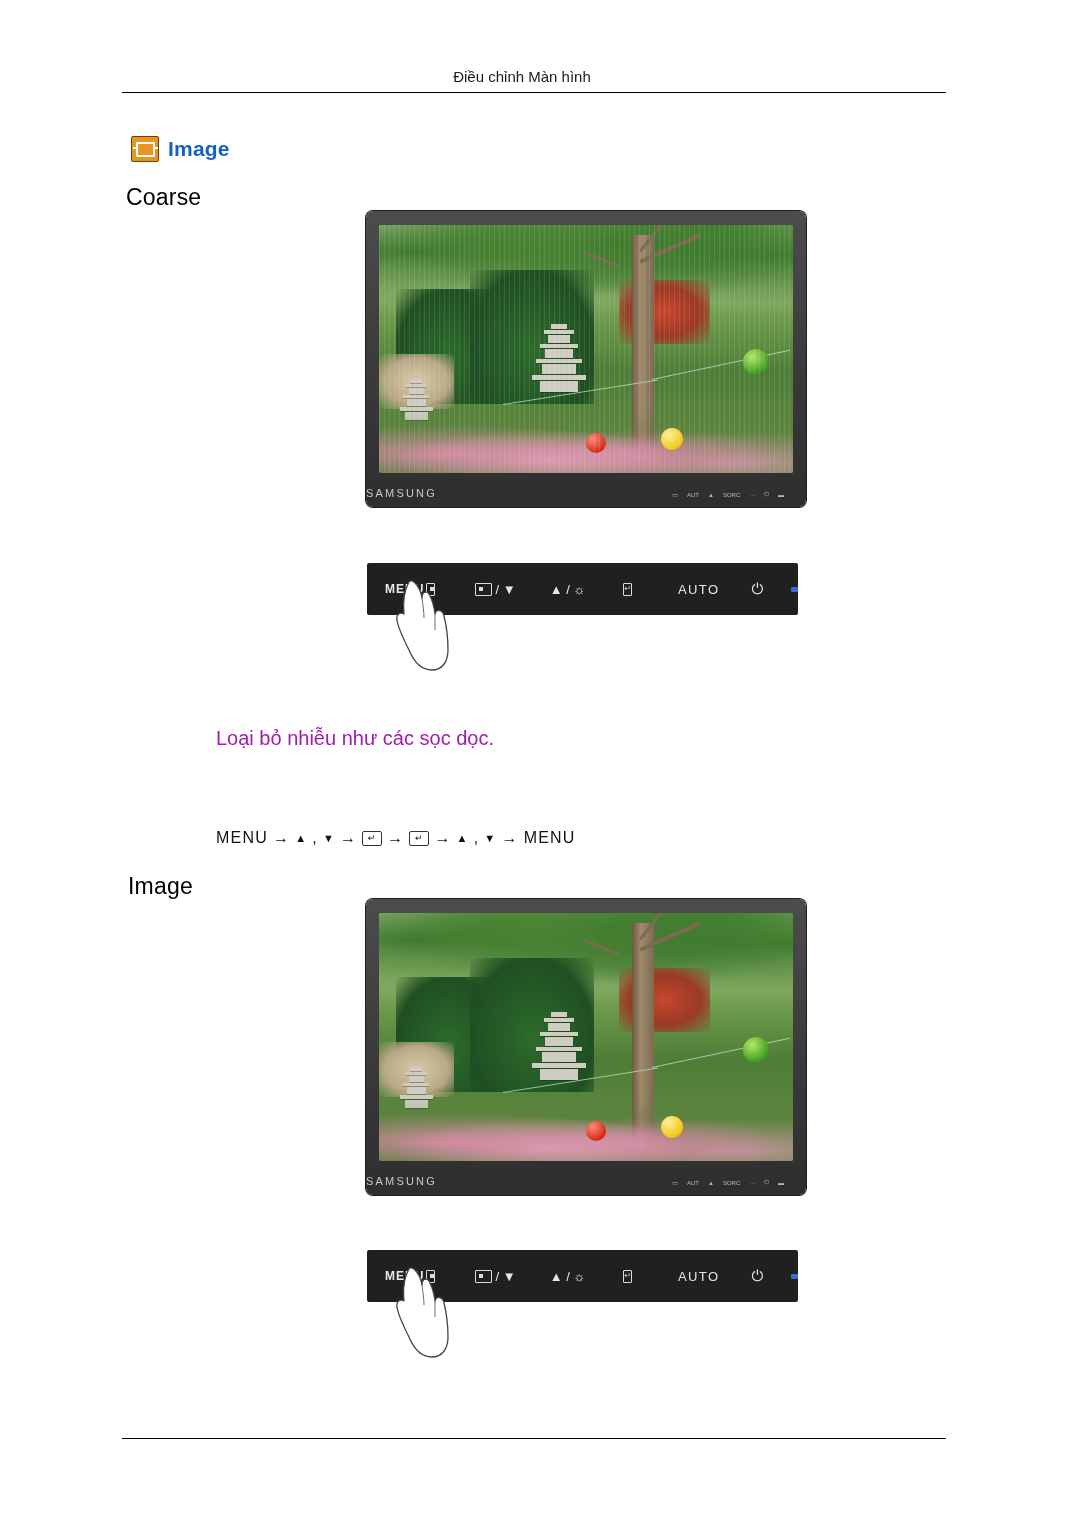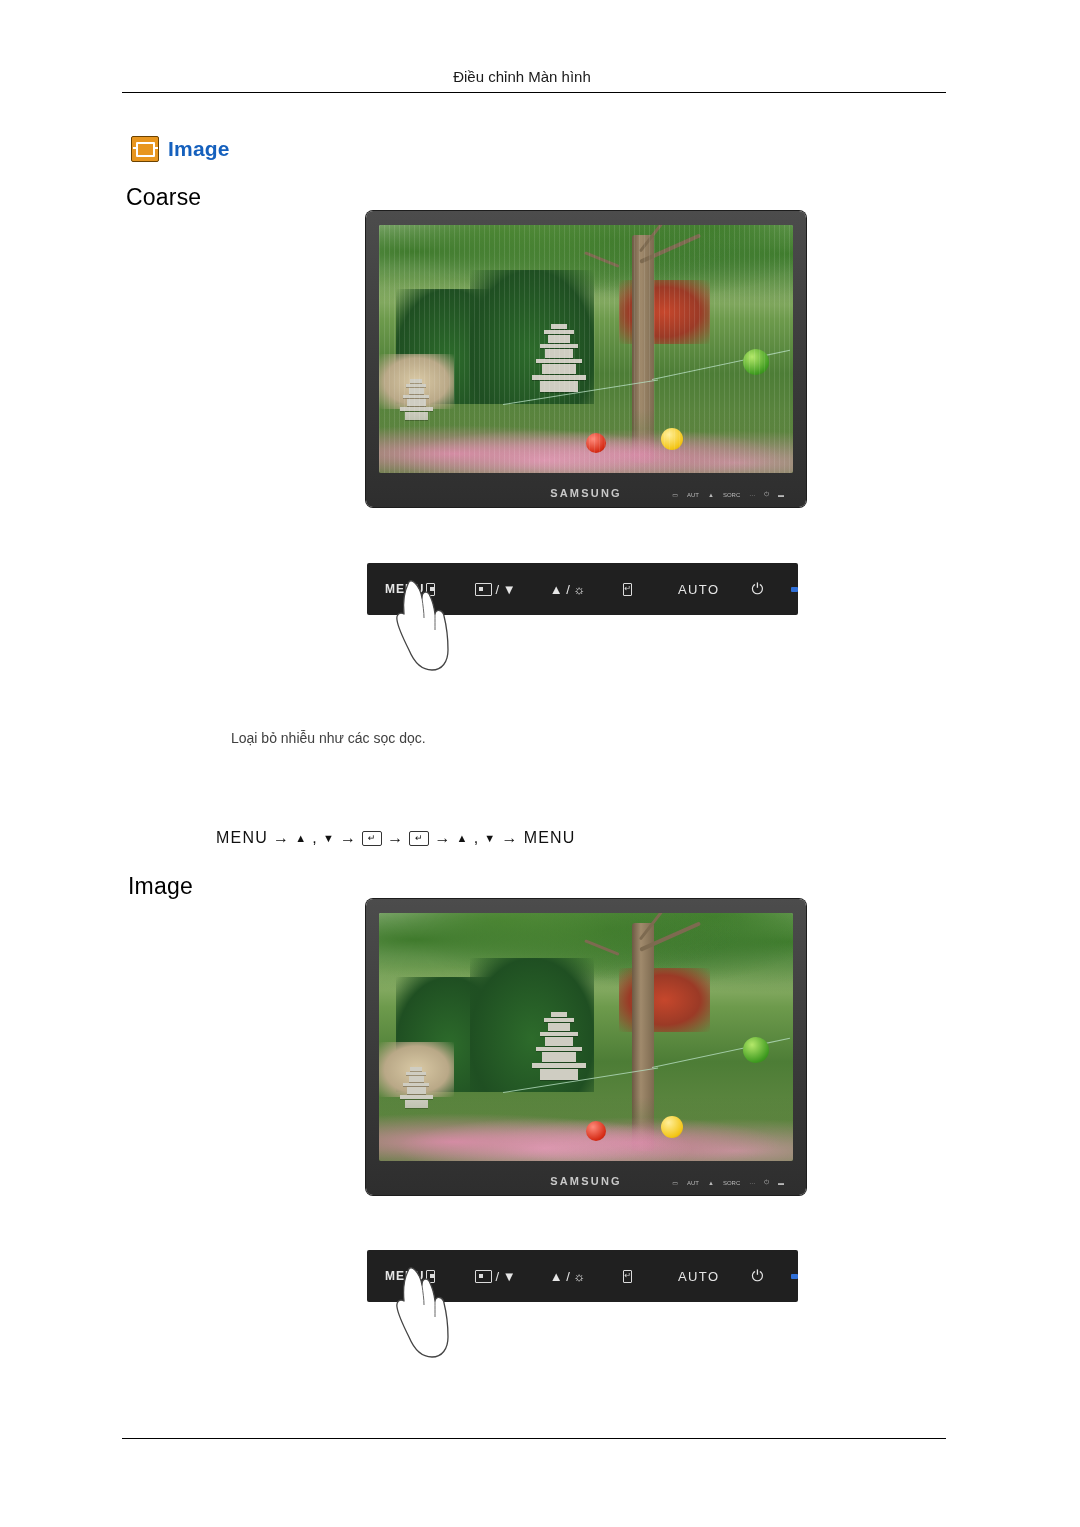--- a/index.html
+++ b/index.html
@@ -116,24 +116,24 @@
   }
   .monitor .screen-frame {
     position: absolute;
     background: #0f0f0f;
     border-radius: 2px;
     overflow: hidden;
   }
   .brand {
     position: absolute;
     font-size: 11px;
-    font-weight: bold;
+    font-weight: normal;
     letter-spacing: 2.2px;
     color: #c9c9c9;
-    text-align: center;
+    text-align: left;
   }
   .btn-row {
     position: absolute;
     display: flex;
     align-items: center;
     gap: 9px;
     font-size: 6px;
     color: #b9b9b9;
   }
   .btn-row span { white-space: nowrap; }
@@ -286,24 +286,23 @@
     color: #dcdcdc;
   }
   
   .hand {
     position: absolute;
     pointer-events: none;
   }
   
   .para {
     position: absolute;
-    font-size: 14px;
+    font-size: 20px;
     line-height: 24px;
-    color: #404040;
-    margin-left: 15px;
+    color: #a21caf;
   }
   #desc1 { left: 216px; top: 726px; width: 700px; }
   #desc2 { left: 216px; top: 765px; width: 740px; }
   #desc2 b { font-weight: bold; }
   .navline {
     position: absolute;
     left: 216px;
     top: 829px;
     font-size: 16px;
     letter-spacing: 1.2px;

